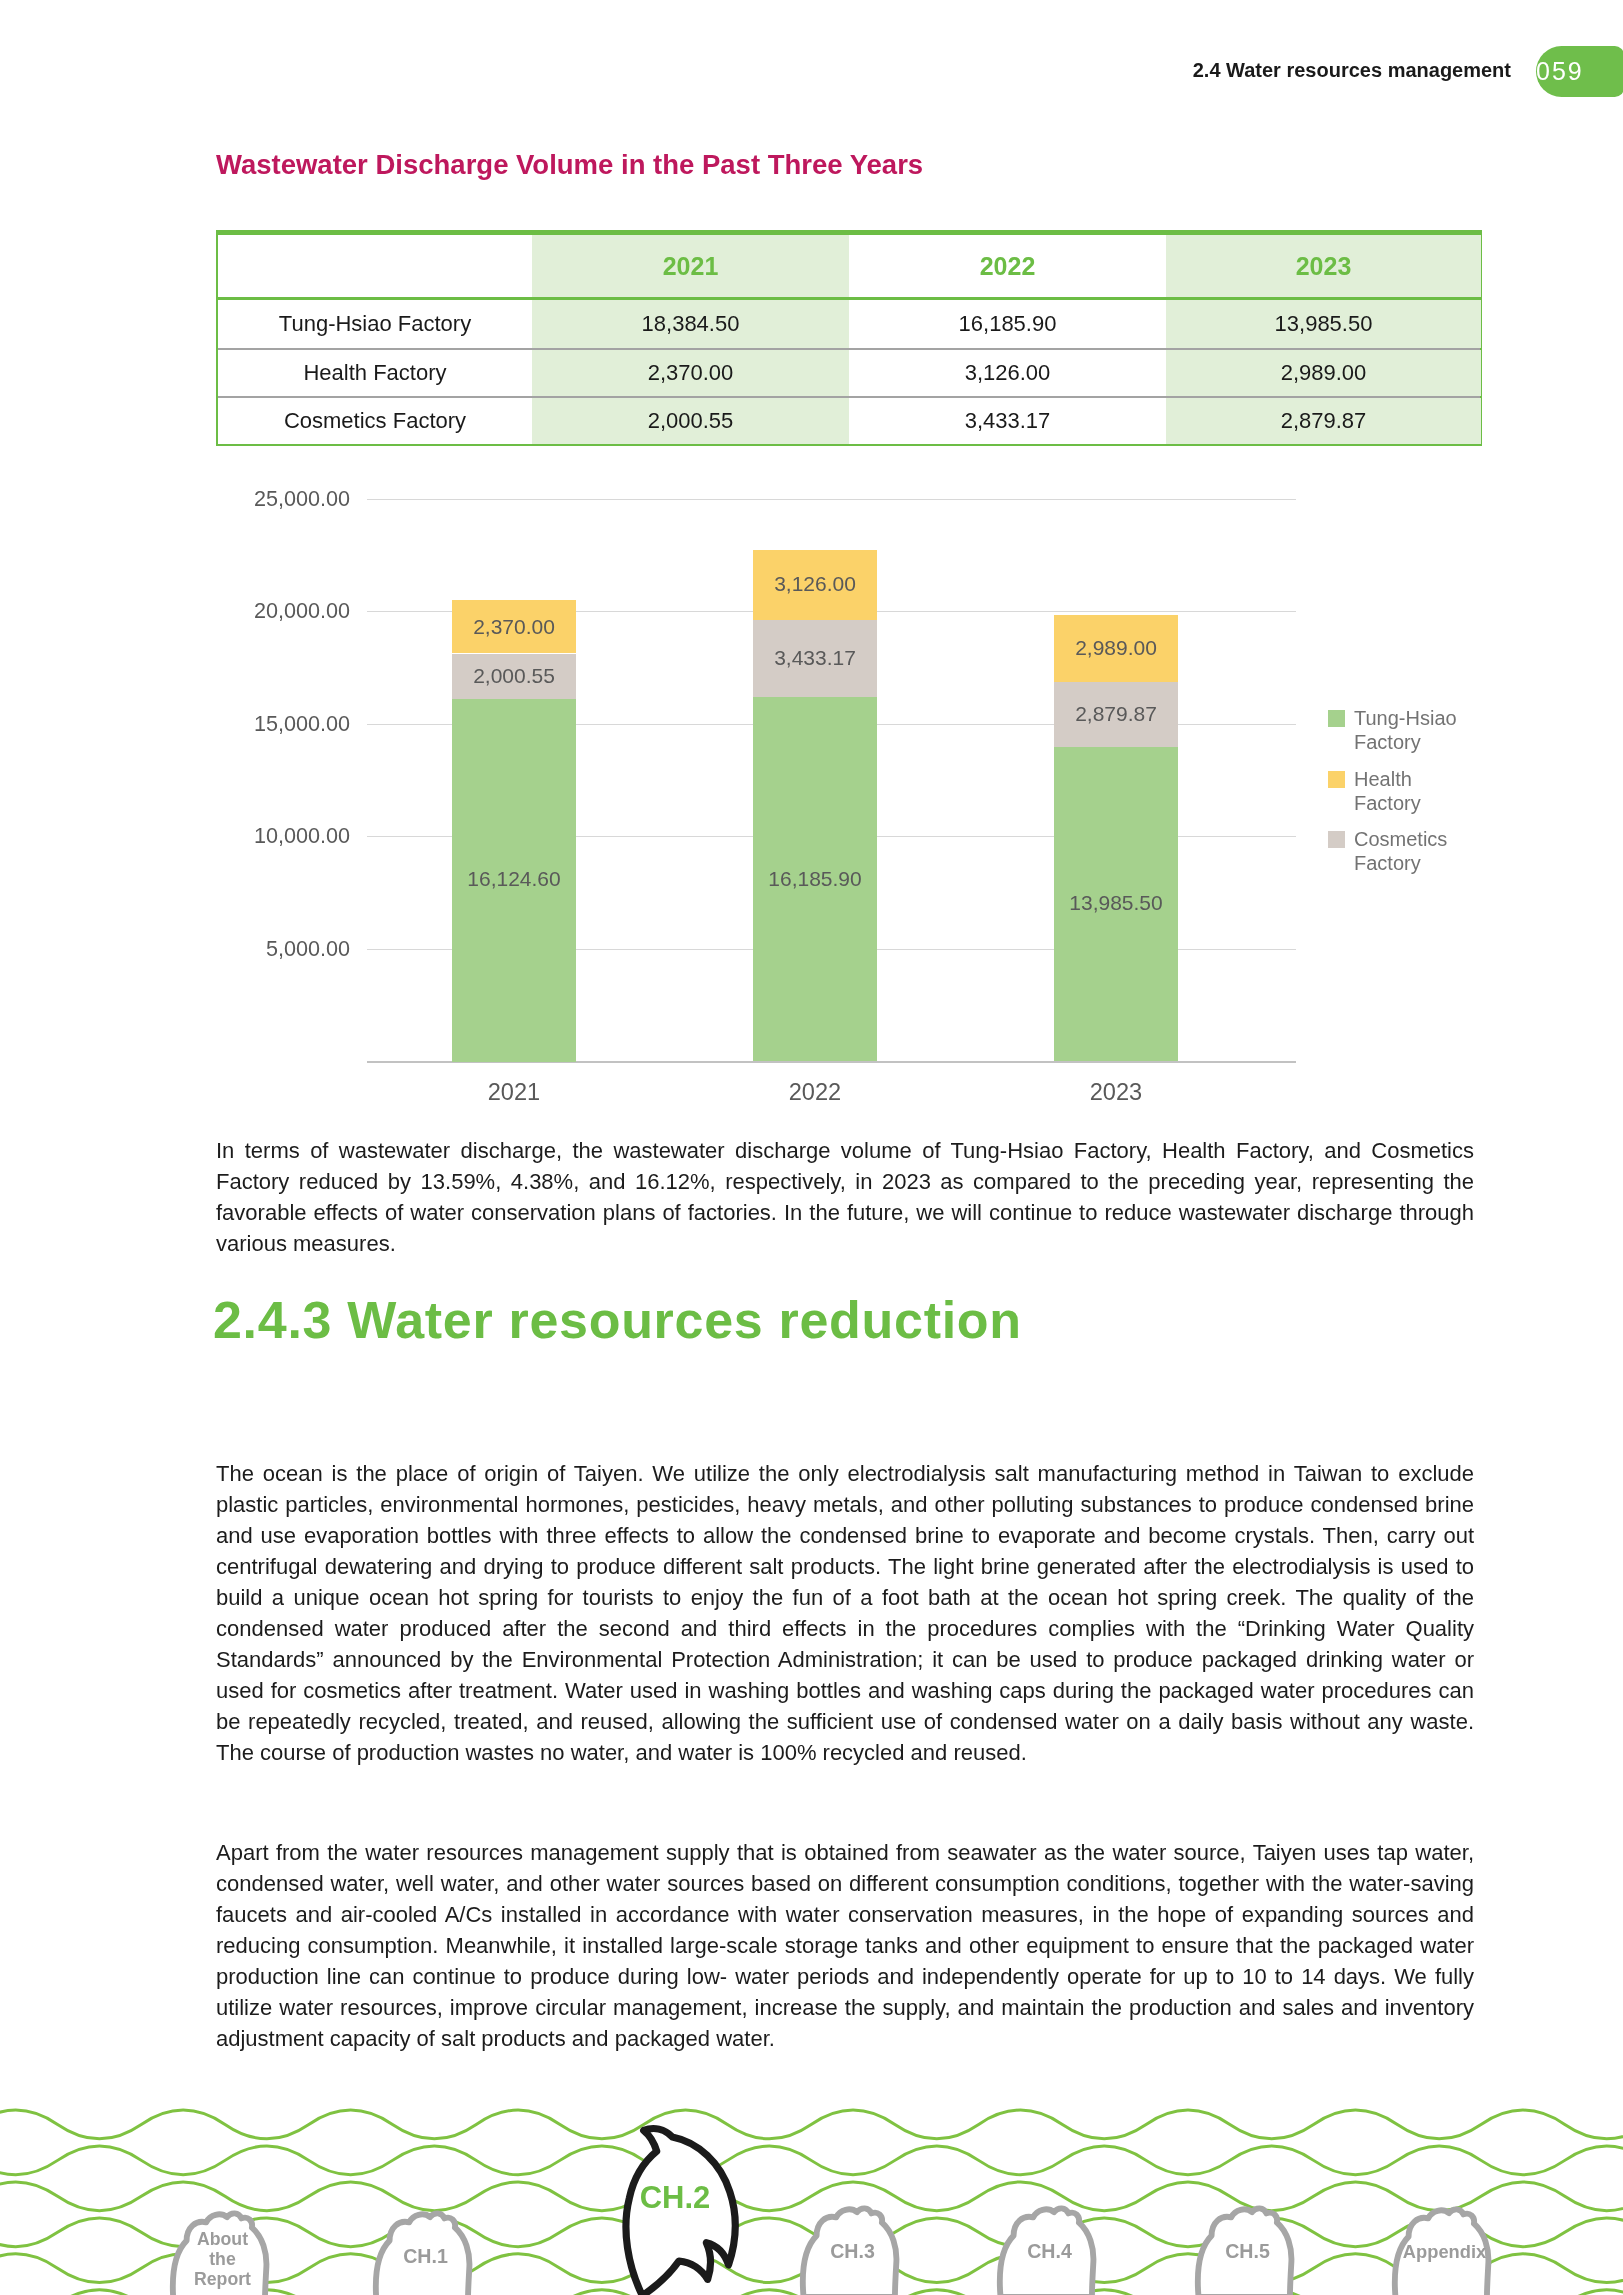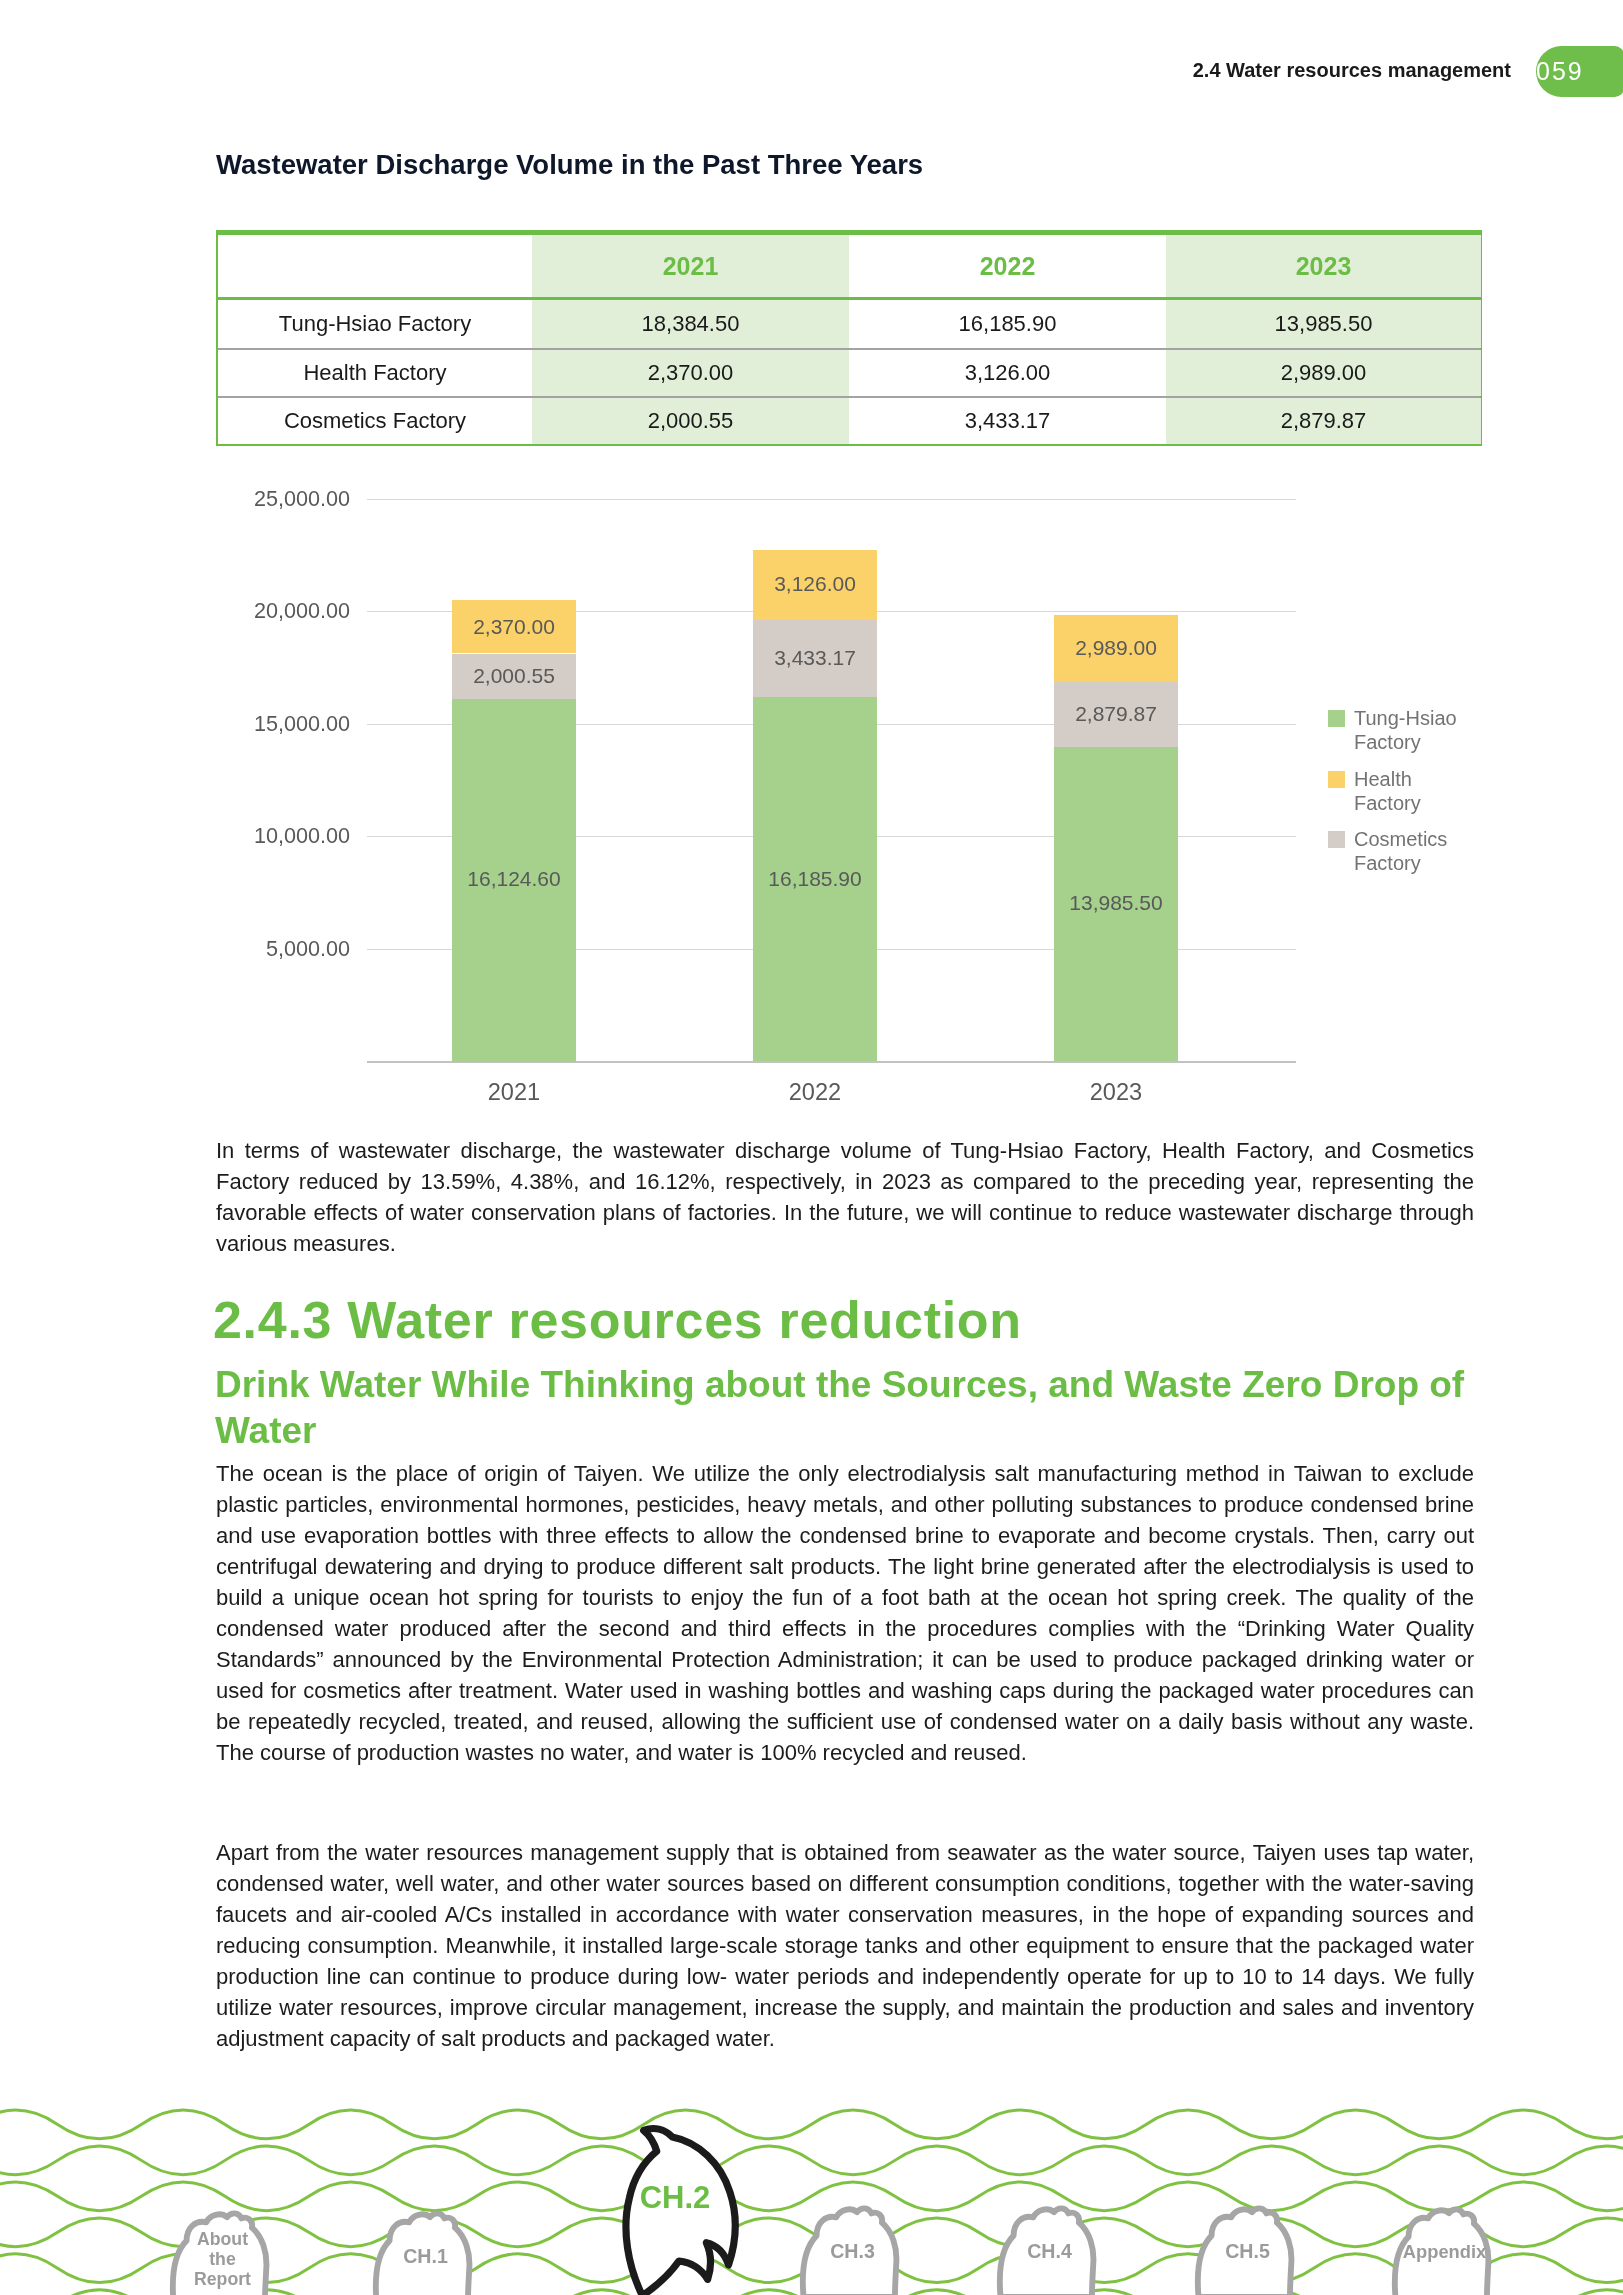--- a/index.html
+++ b/index.html
@@ -16,21 +16,21 @@
   }
   .page-badge {
     position:absolute; top:46px; left:1536px; width:88px; height:51px;
     background:#6fbe4b; border-radius:25.5px 9.2px 9.2px 25.5px;
     color:#ffffff; font-size:25px; letter-spacing:2px;
     display:flex; align-items:center; 
   }
   
   .tbl-title {
     position:absolute; top:149px; left:216px;
-    font-size:27.5px; font-weight:bold; color:#0f172a;
+    font-size:27.5px; font-weight:bold; color:#be185d;
   }
   .unit-label {
     position:absolute; top:200px; left:216px; width:1258px;
     text-align:right; font-size:20px; color:#222222;
   }
   .data-table {
     position:absolute; top:230px; left:216px; width:1266px;
     border:2.6px solid #6cbd45; border-top:5.9px solid #6cbd45;
   }
   .t-row { display:grid; grid-template-columns:314px 317px 317px 315px; }
@@ -180,21 +180,20 @@
         <div class="legend-swatch" style="background: rgb(212, 204, 198);"></div>
         <div class="legend-text">
           <div>Cosmetics</div>
           <div>Factory</div>
         </div>
       </div>
     </div>
 
   <div class="para" style="top:1135px;">In terms of wastewater discharge, the wastewater discharge volume of Tung-Hsiao Factory, Health Factory, and Cosmetics Factory reduced by 13.59%, 4.38%, and 16.12%, respectively, in 2023 as compared to the preceding year, representing the favorable effects of water conservation plans of factories. In the future, we will continue to reduce wastewater discharge through various measures.</div>
   <div class="h2">2.4.3 Water resources reduction</div>
-  <div class="h3">Drink Water While Thinking about the Sources, and Waste Zero Drop of Water</div>
   <div class="para" style="top:1458px;">The ocean is the place of origin of Taiyen. We utilize the only electrodialysis salt manufacturing method in Taiwan to exclude plastic particles, environmental hormones, pesticides, heavy metals, and other polluting substances to produce condensed brine and use evaporation bottles with three effects to allow the condensed brine to evaporate and become crystals. Then, carry out centrifugal dewatering and drying to produce different salt products. The light brine generated after the electrodialysis is used to build a unique ocean hot spring for tourists to enjoy the fun of a foot bath at the ocean hot spring creek. The quality of the condensed water produced after the second and third effects in the procedures complies with the “Drinking Water Quality Standards” announced by the Environmental Protection Administration; it can be used to produce packaged drinking water or used for cosmetics after treatment. Water used in washing bottles and washing caps during the packaged water procedures can be repeatedly recycled, treated, and reused, allowing the sufficient use of condensed water on a daily basis without any waste. The course of production wastes no water, and water is 100% recycled and reused.</div>
   <div class="para" style="top:1837px;">Apart from the water resources management supply that is obtained from seawater as the water source, Taiyen uses tap water, condensed water, well water, and other water sources based on different consumption conditions, together with the water-saving faucets and air-cooled A/Cs installed in accordance with water conservation measures, in the hope of expanding sources and reducing consumption. Meanwhile, it installed large-scale storage tanks and other equipment to ensure that the packaged water production line can continue to produce during low- water periods and independently operate for up to 10 to 14 days. We fully utilize water resources, improve circular management, increase the supply, and maintain the production and sales and inventory adjustment capacity of salt products and packaged water.</div>
 
   <svg class="footer-waves" id="waves" viewBox="0 0 2481 303" preserveAspectRatio="none">
       <path d="M-40 42 q64 -44 128 0 t128 0 t128 0 t128 0 t128 0 t128 0 t128 0 t128 0 t128 0 t128 0 t128 0 t128 0 t128 0 t128 0 t128 0 t128 0 t128 0 t128 0 t128 0 t128 0 t128 0 t128 0" fill="none" stroke="#7fc241" stroke-width="4.5"></path>
       <path d="M-168 97 q64 -44 128 0 t128 0 t128 0 t128 0 t128 0 t128 0 t128 0 t128 0 t128 0 t128 0 t128 0 t128 0 t128 0 t128 0 t128 0 t128 0 t128 0 t128 0 t128 0 t128 0 t128 0 t128 0" fill="none" stroke="#7fc241" stroke-width="4.5"></path>
       <path d="M-40 152 q64 -44 128 0 t128 0 t128 0 t128 0 t128 0 t128 0 t128 0 t128 0 t128 0 t128 0 t128 0 t128 0 t128 0 t128 0 t128 0 t128 0 t128 0 t128 0 t128 0 t128 0 t128 0 t128 0" fill="none" stroke="#7fc241" stroke-width="4.5"></path>
       <path d="M-168 207 q64 -44 128 0 t128 0 t128 0 t128 0 t128 0 t128 0 t128 0 t128 0 t128 0 t128 0 t128 0 t128 0 t128 0 t128 0 t128 0 t128 0 t128 0 t128 0 t128 0 t128 0 t128 0 t128 0" fill="none" stroke="#7fc241" stroke-width="4.5"></path>
       <path d="M-40 262 q64 -44 128 0 t128 0 t128 0 t128 0 t128 0 t128 0 t128 0 t128 0 t128 0 t128 0 t128 0 t128 0 t128 0 t128 0 t128 0 t128 0 t128 0 t128 0 t128 0 t128 0 t128 0 t128 0" fill="none" stroke="#7fc241" stroke-width="4.5"></path>
       <path d="M-168 317 q64 -44 128 0 t128 0 t128 0 t128 0 t128 0 t128 0 t128 0 t128 0 t128 0 t128 0 t128 0 t128 0 t128 0 t128 0 t128 0 t128 0 t128 0 t128 0 t128 0 t128 0 t128 0 t128 0" fill="none" stroke="#7fc241" stroke-width="4.5"></path>

